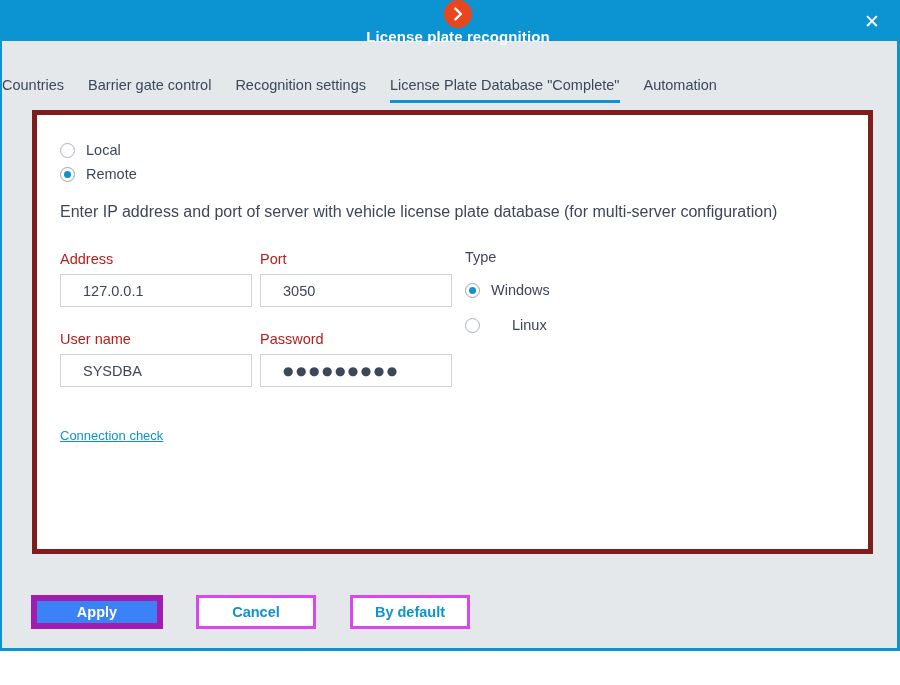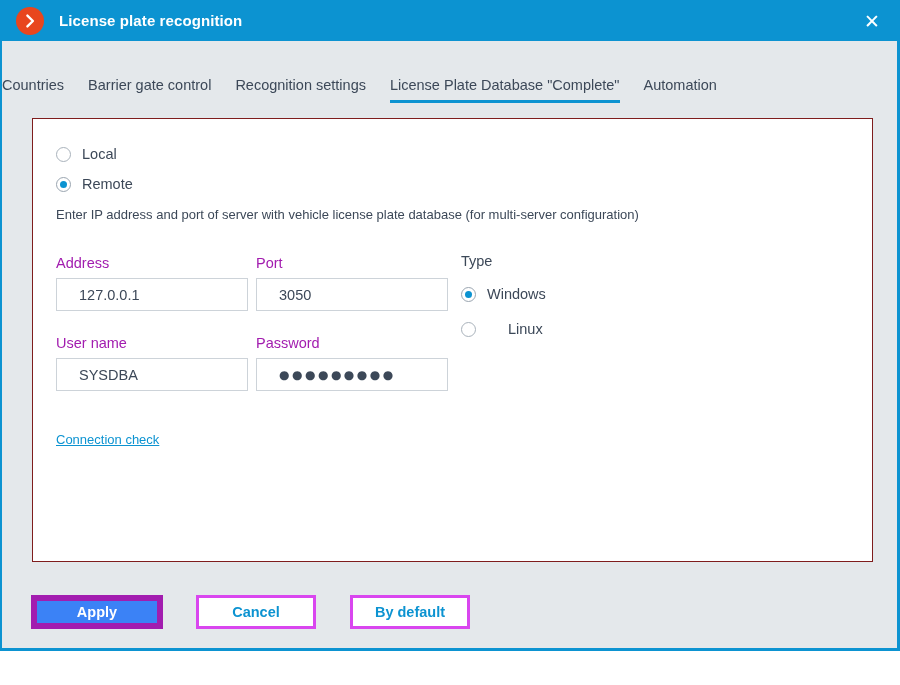--- a/index.html
+++ b/index.html
@@ -23,20 +23,21 @@
   }
 
   
   .titlebar {
     position: absolute;
     left: 0; top: 0;
     width: 897px; height: 41px;
     background: #0c93d1;
     display: flex;
     align-items: center;
+    flex-direction: column;
   }
   .logo {
     width: 28px; height: 28px;
     margin-left: 14px;
     border-radius: 50%;
     background: #e8461e;
     display: flex; align-items: center; justify-content: center;
     flex: 0 0 auto;
   }
   .logo svg { display: block; }
@@ -83,34 +84,34 @@
     content: "";
     position: absolute;
     left: 0; right: 0; bottom: 0;
     height: 3px;
     background: #0c93d1;
   }
 
   
   .panel {
     position: absolute;
-    left: 30px; top: 118px;
+    left: 30px; top: 110px;
     width: 841px; height: 444px;
     background: #ffffff;
-    border: 1px solid #7f1d1d;
+    border: 5px solid #7f1d1d;
   }
 
   .radio-row {
     display: flex;
     align-items: center;
     height: 22px;
     cursor: pointer;
   }
   .radio-group-main { position: absolute; left: 23px; top: 24px; }
-  .radio-group-main .radio-row + .radio-row { margin-top: 8px; }
+  .radio-group-main .radio-row + .radio-row { margin-top: 2px; }
 
   .radio {
     width: 15px; height: 15px;
     border-radius: 50%;
     border: 1px solid #a9b2bb;
     background: #ffffff;
     flex: 0 0 auto;
     position: relative;
   }
   .radio.checked { border-color: #9aa5b0; }
@@ -125,31 +126,31 @@
   .radio-label {
     margin-left: 11px;
     font-size: 14.5px;
     color: #3c4858;
     white-space: nowrap;
   }
 
   .desc {
     position: absolute;
     left: 23px; top: 88px;
-    font-size: 13px;
+    font-size: 16px;
     color: #3c4858;
     white-space: nowrap;
   }
 
   .field {
     position: absolute;
   }
   .field-label {
     font-size: 14.5px;
-    color: #a21caf;
+    color: #b91c1c;
     margin-bottom: 7px;
     white-space: nowrap;
   }
   .field-input {
     width: 192px; height: 33px;
     border: 1px solid #cdd3d9;
     background: #ffffff;
     font-size: 14.5px;
     color: #3c4858;
     padding: 0 22px;

